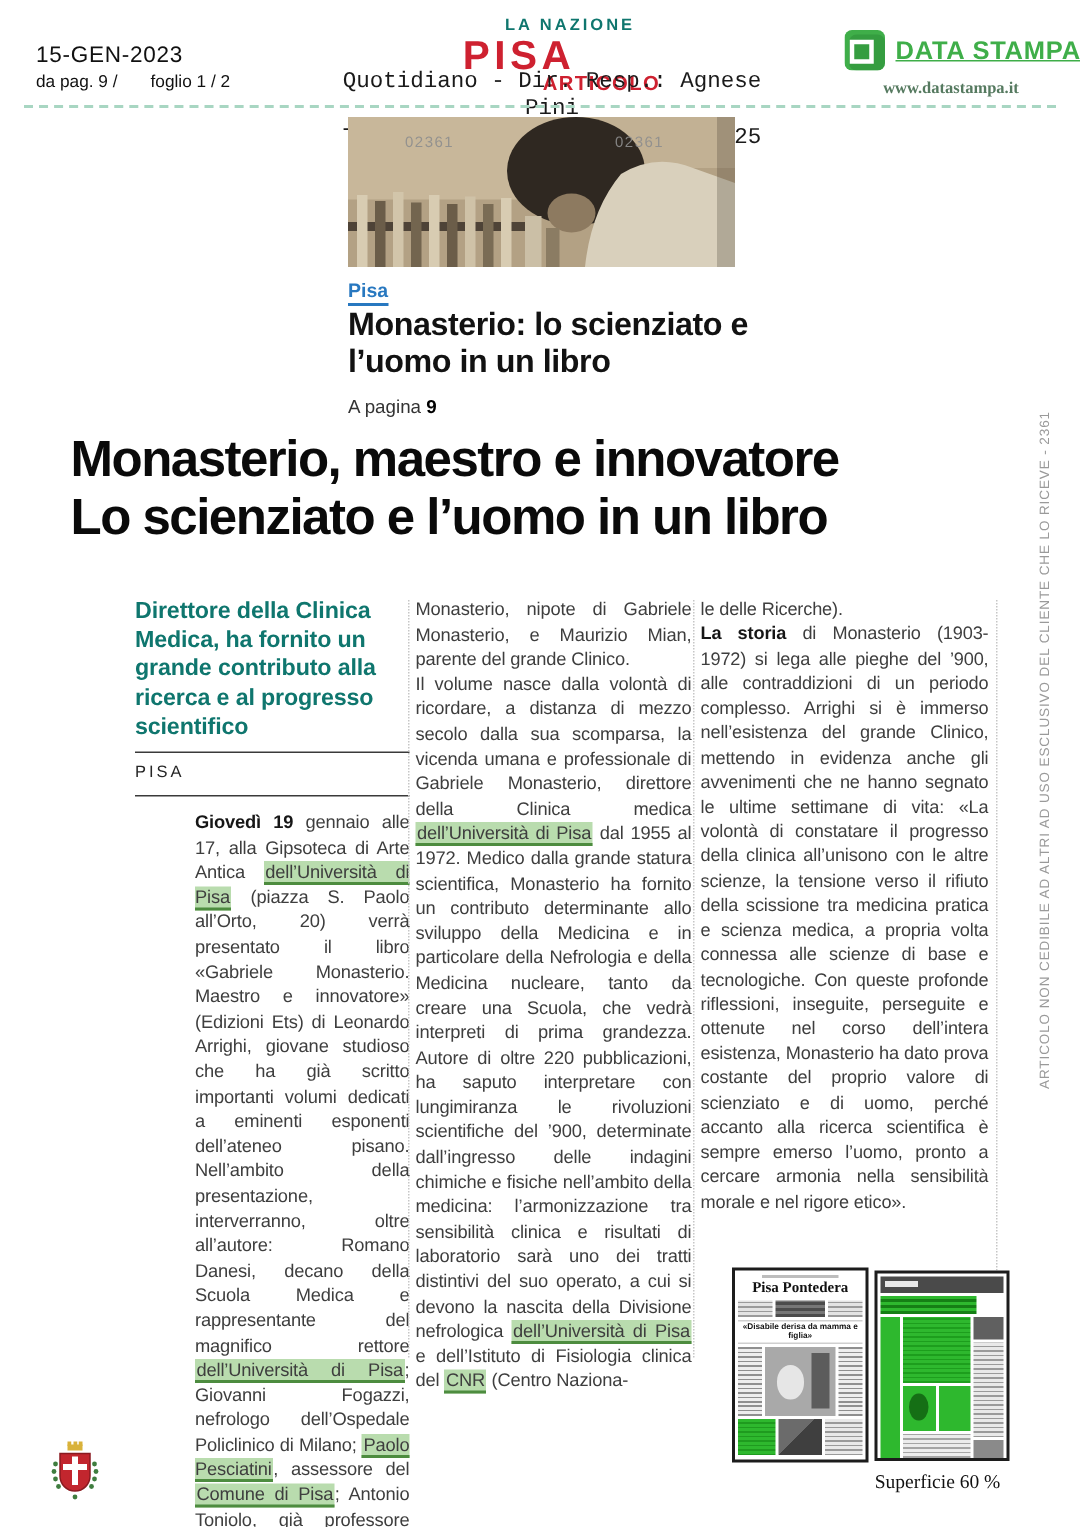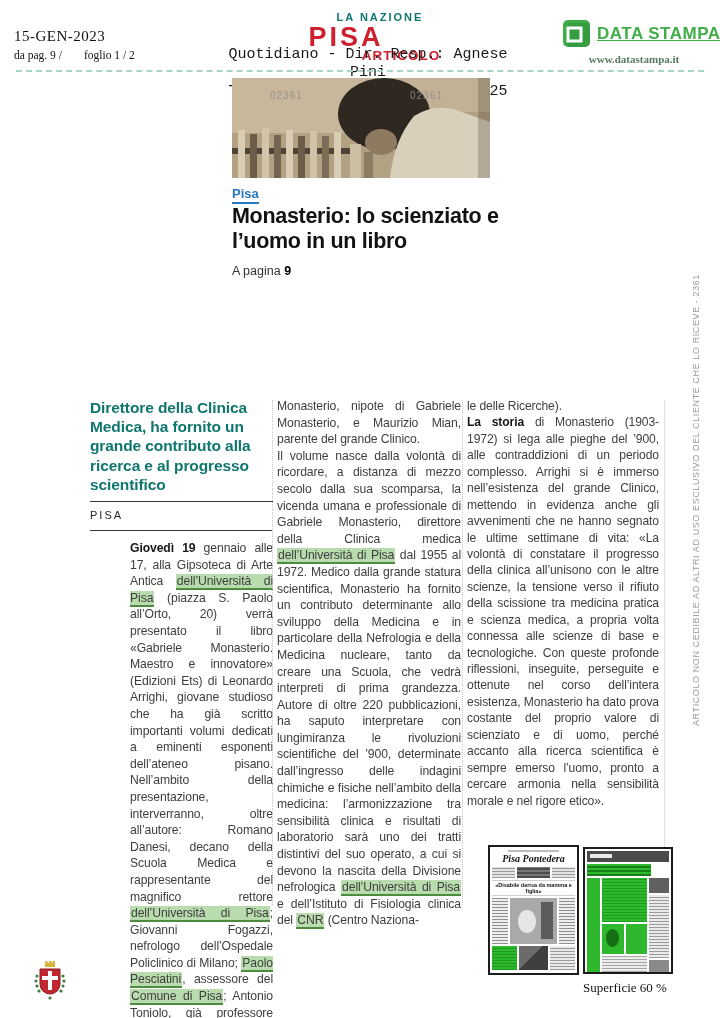--- a/index.html
+++ b/index.html
@@ -1,21 +1,21 @@
 <!DOCTYPE html>
 <html><head>
 <meta charset="utf-8">
 <style>
   * { margin:0; padding:0; box-sizing:border-box; }
   html,body { background:#ffffff; }
   .page { position:relative; width:720px; height:1018px; background:#fff; overflow:hidden;
           font-family:"Liberation Sans", sans-serif; color:#222; }
 
   
-  .hdr-left { position:absolute; left:14px; top:28px; font-family:Liberation Serif, serif; color:#111; }
+  .hdr-left { position:absolute; left:24px; top:28px; font-family:Liberation Sans, sans-serif; color:#111; }
   .hdr-date { font-size:15px; letter-spacing:.5px; }
   .hdr-pageinfo { font-size:11.5px; margin-top:4px; }
   .hdr-pageinfo .gap { display:inline-block; width:22px; }
 
   .masthead { position:absolute; left:248px; top:12px; width:236px; text-align:center; line-height:1; }
   .brand-top { font-size:11px; font-weight:bold; color:#0f766e; letter-spacing:2px; padding-left:28px; }
   .brand-main { font-size:27px; font-weight:bold; color:#ce2130; letter-spacing:3px; margin-top:1px; padding-right:40px; }
   .brand-sub { font-size:13.5px; font-weight:bold; color:#ce2130; letter-spacing:1px; margin-top:-2px; padding-left:70px; }
   .mast-info { position:absolute; left:218px; top:46px; width:300px; text-align:center;
                font-family:Liberation Mono, monospace; font-size:15px; color:#1a1a1a; line-height:1.22; }
@@ -70,21 +70,21 @@
 
   
   .vert { position:absolute; left:447px; top:494px; width:500px; height:12px; transform:rotate(-90deg);
           text-align:center; font-size:9px; color:#9a9a9a; letter-spacing:.6px; white-space:nowrap; }
 
   
   .thumb { position:absolute; background:#fff; border:2px solid #1c1c1c; }
   .thumb1 { left:488px; top:845px; width:91px; height:130px; padding:2px; }
   .t1-topline { height:2px; width:62%; margin:1px auto 2px auto; background:#bdbdbd; }
   .t1-masthead { text-align:center; font-family:"Liberation Serif", serif; font-weight:bold;
-                 font-size:10px; color:#111; line-height:1.05;font-style:italic; }
+                 font-size:10px; color:#111; line-height:1.05; }
   .t1-row { display:flex; gap:2px; margin-top:2px; height:11px; }
   .t1-box  { flex:1; background:repeating-linear-gradient(0deg,#9a9a9a 0 1px,#e3e3e3 1px 3px); }
   .t1-box.d{ flex:1.4; background:repeating-linear-gradient(0deg,#4c4c4c 0 2px,#777 2px 4px); }
   .t1-headline { margin-top:2px; text-align:center; font-size:5.5px; font-weight:bold; color:#111;
                  border-top:1px solid #cfcfcf; border-bottom:1px solid #cfcfcf; padding:1px 0; line-height:1.1; }
   .t1-main { display:flex; gap:2px; margin-top:2px; height:46px; }
   .t1-textcol { flex:0 0 16px; background:repeating-linear-gradient(0deg,#8f8f8f 0 1px,#ededed 1px 3px); }
   .t1-photo { flex:1; background:#a9a9a9; position:relative; overflow:hidden; }
   .t1-photo:before { content:""; position:absolute; left:18%; top:28%; width:38%; height:48%;
                      background:#e6e6e6; border-radius:50%; }
@@ -180,20 +180,24 @@
     <span class="wm l">02361</span>
     <span class="wm r">02361</span>
   </div>
 
   <div class="kicker">Pisa</div>
   <div class="teaser-headline">Monasterio: lo scienziato e l’uomo in un libro</div>
   <div class="pagina">
     <span>A pagina </span><b>9</b>
   </div>
 
+  <div class="main-title">
+    <div>Monasterio, maestro e innovatore</div>
+    <div>Lo scienziato e l’uomo in un libro</div>
+  </div>
 
   <div class="col col1">
     <div class="standfirst">Direttore della Clinica Medica, ha fornito un grande contributo alla ricerca e al progresso scientifico</div>
     <div class="rule"></div>
     <div class="loc-label">PISA</div>
     <div class="rule"></div>
     <div class="bodytext"><span class="seg-b">Giovedì 19</span><span class="seg-n"> gennaio alle 17, alla Gipsoteca di Arte Antica </span><span class="seg-hl">dell’Università di Pisa</span><span class="seg-n"> (piazza S. Paolo all’Orto, 20) verrà presentato il libro «Gabriele Monasterio. Maestro e innovatore» (Edizioni Ets) di Leonardo Arrighi, giovane studioso che ha già scritto importanti volumi dedicati a eminenti esponenti dell’ateneo pisano. Nell’ambito della presentazione, interverranno, oltre all’autore: Romano Danesi, decano della Scuola Medica e rappresentante del magnifico rettore </span><span class="seg-hl">dell’Università di Pisa</span><span class="seg-n">; Giovanni Fogazzi, nefrologo dell’Ospedale Policlinico di Milano; </span><span class="seg-hl">Paolo Pesciatini</span><span class="seg-n">, assessore del </span><span class="seg-hl">Comune di Pisa</span><span class="seg-n">; Antonio Toniolo, già professore ordinario di Microbiologia medica dell’Università dell’Insubria; saranno presenti anche: Lucia Bini</span></div>
   </div>
   <div class="col-divider cd1"></div>
   <div class="col col2"><span class="seg-n">Monasterio, nipote di Gabriele Monasterio, e Maurizio Mian, parente del grande Clinico.<br>Il volume nasce dalla volontà di ricordare, a distanza di mezzo secolo dalla sua scomparsa, la vicenda umana e professionale di Gabriele Monasterio, direttore della Clinica medica </span><span class="seg-hl">dell’Università di Pisa</span><span class="seg-n"> dal 1955 al 1972. Medico dalla grande statura scientifica, Monasterio ha fornito un contributo determinante allo sviluppo della Medicina e in particolare della Nefrologia e della Medicina nucleare, tanto da creare una Scuola, che vedrà interpreti di prima grandezza. Autore di oltre 220 pubblicazioni, ha saputo interpretare con lungimiranza le rivoluzioni scientifiche del ’900, determinate dall’ingresso delle indagini chimiche e fisiche nell’ambito della medicina: l’armonizzazione tra sensibilità clinica e risultati di laboratorio sarà uno dei tratti distintivi del suo operato, a cui si devono la nascita della Divisione nefrologica </span><span class="seg-hl">dell’Università di Pisa</span><span class="seg-n"> e dell’Istituto di Fisiologia clinica del </span><span class="seg-hl">CNR</span><span class="seg-n"> (Centro Naziona-</span></div>

